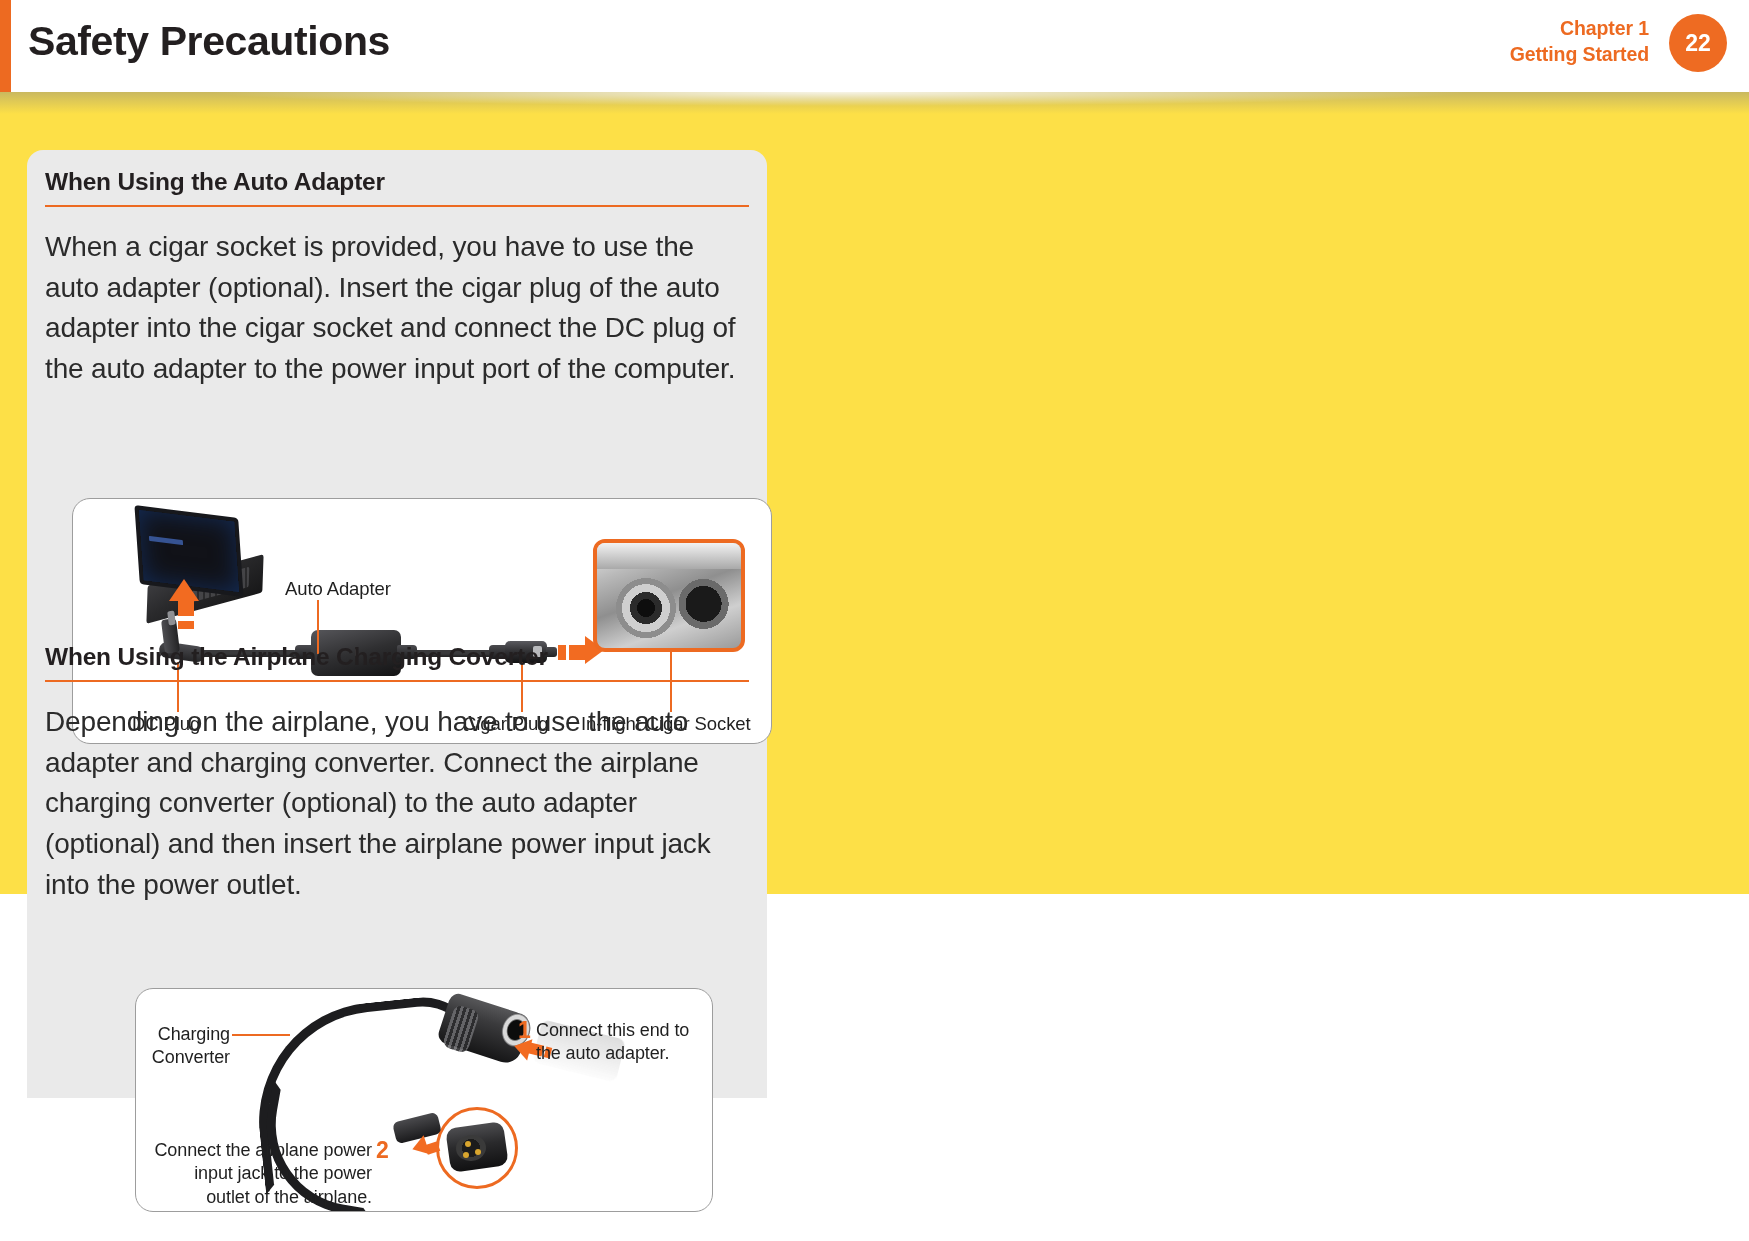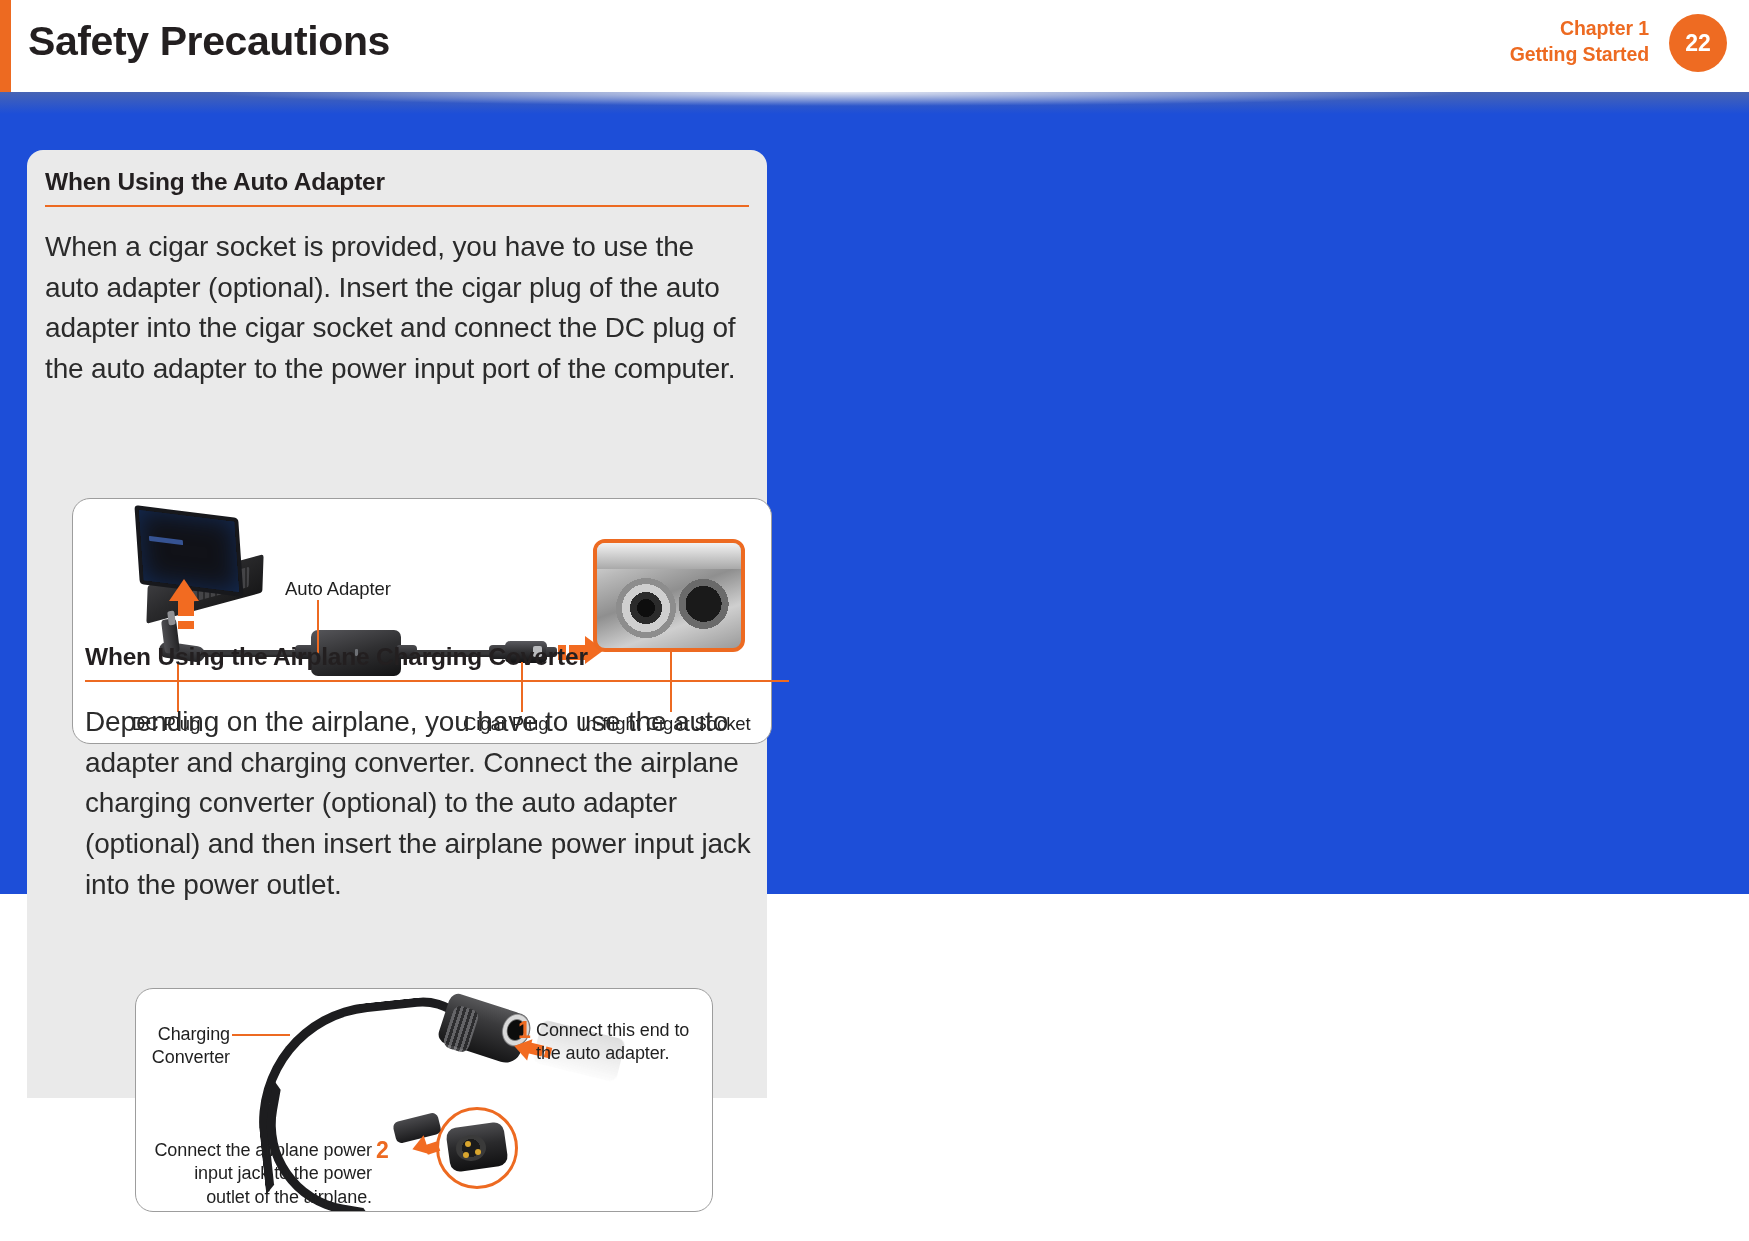--- a/index.html
+++ b/index.html
@@ -2,21 +2,21 @@
 <html><head>
 <meta charset="utf-8">
 <style>
   * { box-sizing: border-box; margin: 0; padding: 0; }
   html, body {
     width: 1749px; height: 1241px;
     background: #ffffff;
     font-family: "Liberation Sans", sans-serif;
     overflow: hidden;
   }
-  .page { position: relative; width: 1749px; height: 894px; background:#1d4ed8; }
+  .page { position: relative; width: 1749px; height: 894px; background:#fde047; }
 
   
   .header {
     position: absolute; left:0; top:0; width:1749px; height:92px;
     background:#ffffff;
   }
   .header-accent-bar {
     position:absolute; left:0; top:0; width:11px; height:92px;
     background:#ED6A21;
   }
@@ -371,21 +371,21 @@
       <div class="leader" style="left:104px; top:163px; width:2px; height:50px;"></div>
       <div class="leader" style="left:448px; top:163px; width:2px; height:50px;"></div>
       <div class="leader" style="left:597px; top:152px; width:2px; height:61px;"></div>
 
       <div class="fig-label" style="left:212px; top:79px;">Auto Adapter</div>
       <div class="fig-label" style="left:59px; top:214px;">DC Plug</div>
       <div class="fig-label" style="left:390px; top:214px;">Cigar Plug</div>
       <div class="fig-label" style="left:508px; top:214px;text-align:right;">In-flight Cigar Socket</div>
     </div>
 
-    <div class="sec1" style="top:493px;margin-left:40px;">
+    <div class="sec1" style="top:493px;">
       <div class="section-heading">When Using the Airplane Charging Coverter</div>
       <div class="heading-rule"></div>
       <div class="body-text">Depending on the airplane, you have to use the auto adapter and charging converter. Connect the airplane charging converter (optional) to the auto adapter (optional) and then insert the airplane power input jack into the power outlet.</div>
     </div>
 
     <div class="figure-box fig2">
       <div class="conv-cable"></div>
       <div class="conv-cable2"></div>
 
       <div class="conv-socket"></div>

